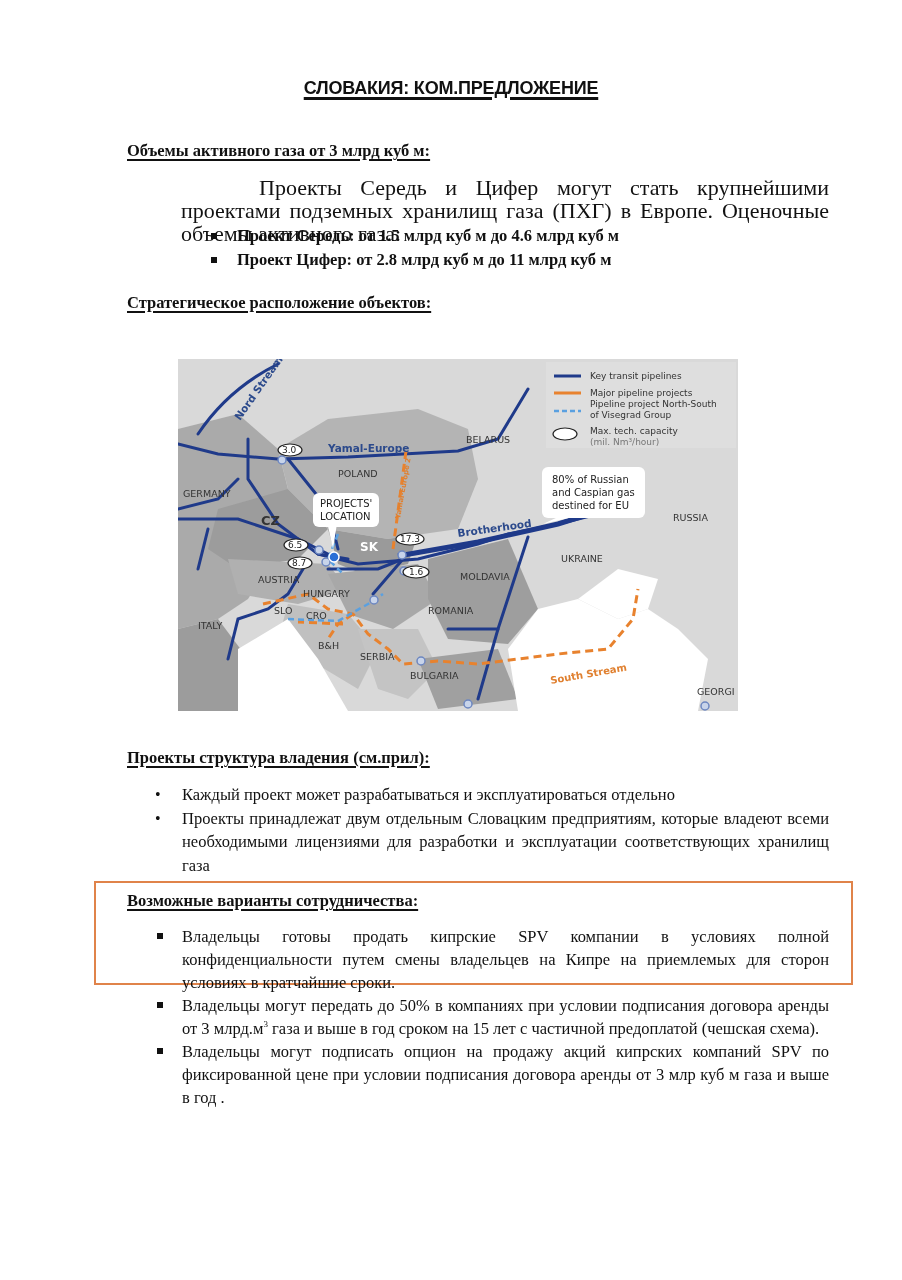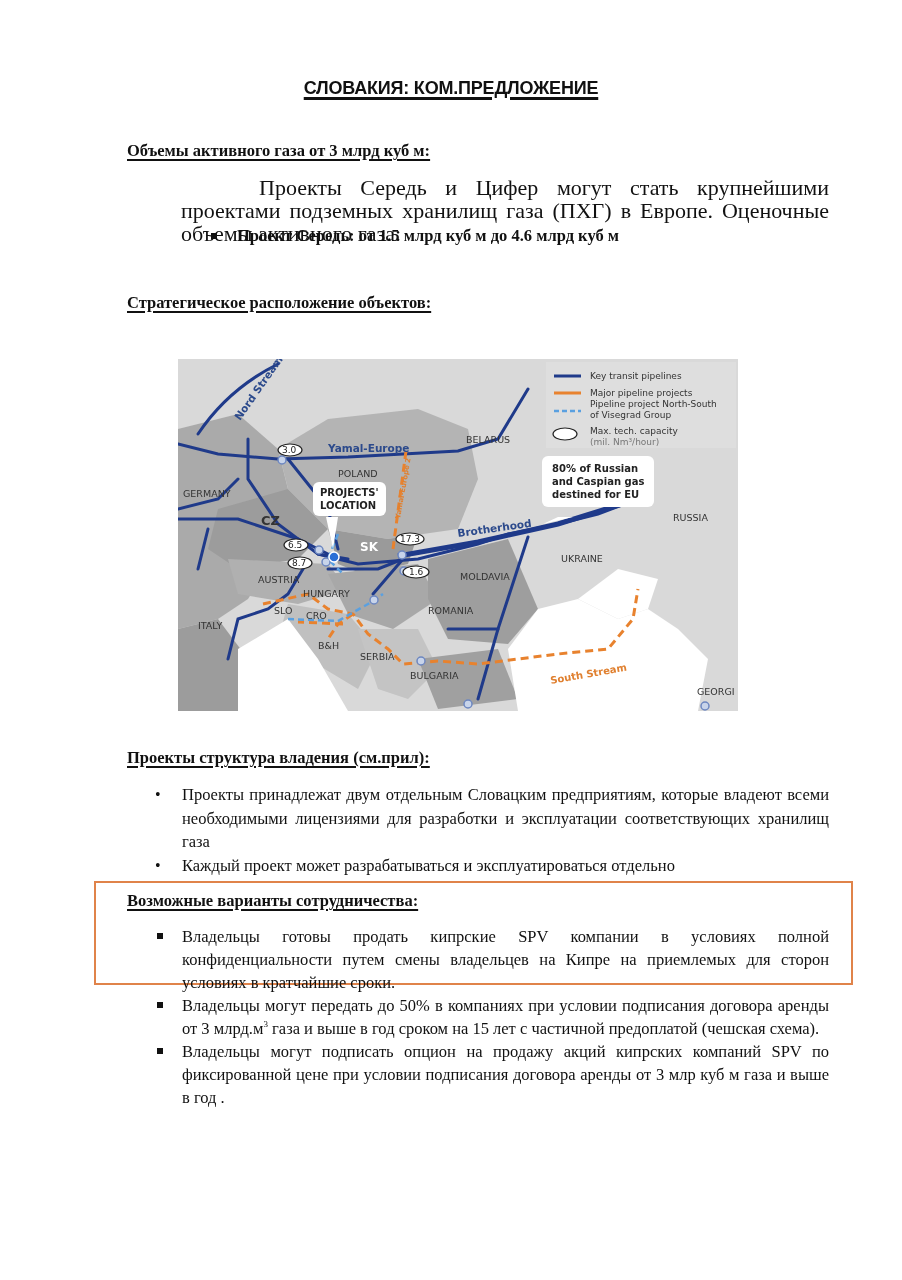--- a/index.html
+++ b/index.html
@@ -20,31 +20,32 @@
   ul.coop li::before { content:""; position:absolute; left:2px; top:8px; width:6px; height:6px; background:#111; }
   sup { font-size:9px; vertical-align:top; position:relative; top:-4px; }
   .orange-box { position:absolute; left:94px; top:881px; width:759px; height:104px; border:2px solid #e0834a; box-sizing:border-box; }
   .map { position:absolute; left:178px; top:359px; width:560px; height:352px; background:#d6d6d6; overflow:hidden; }
   .map svg { position:absolute; left:0; top:0; }
   .lbl { font-family:"DejaVu Sans", sans-serif; font-size:9.5px; fill:#333; }
   .plbl { font-family:"DejaVu Sans", sans-serif; font-size:10.5px; font-weight:bold; fill:#2c4a8c; }
   .olbl { font-family:"DejaVu Sans", sans-serif; font-size:10px; font-weight:bold; fill:#e08030; }
   .legtxt { font-family:"DejaVu Sans", sans-serif; font-size:9px; fill:#333; }
   .cap { font-family:"DejaVu Sans", sans-serif; font-size:9px; fill:#222; }
-  .callout { position:absolute; background:#fff; border-radius:6px; font-family:"DejaVu Sans", sans-serif; font-weight:bold; font-size:10px; line-height:13px; color:#222; padding:4px 7px; }
+  .callout { position:absolute; background:#fff; border-radius:6px; font-family:"DejaVu Sans", sans-serif; font-weight:normal; font-size:10px; line-height:13px; color:#222; padding:4px 7px;margin-top:11px; }
 </style>
 </head>
 <body>
 
 <div class="title">СЛОВАКИЯ: КОМ.ПРЕДЛОЖЕНИЕ</div>
 
 <div class="h" style="top:141px;">Объемы активного газа от 3 млрд куб м:</div>
 <div class="para indent" style="top:176px;">Проекты Середь и Цифер могут стать крупнейшими проектами подземных хранилищ газа (ПХГ) в Европе. Оценочные объемы активного газа:</div>
 <ul class="sq bold" style="left:209px; top:224px;">
   <li>Проект Середь: от 1.5 млрд куб м до 4.6 млрд куб м</li>
+  <li>Проект Цифер: от 2.8 млрд куб м до 11 млрд куб м</li>
 </ul>
 
 <div class="h" style="top:293px;">Стратегическое расположение объектов:</div>
 
 <div class="map">
   <svg width="560" height="352" viewBox="0 0 560 352" xmlns="http://www.w3.org/2000/svg">
 
     <rect x="0" y="0" width="560" height="352" fill="#d9d9d9"></rect>
     <path d="M0,70 L60,55 L100,90 L110,130 L95,200 L70,240 L40,260 L0,270 Z" fill="#aaaaaa"></path>
     <path d="M100,90 L150,60 L240,50 L290,70 L300,120 L280,170 L210,180 L150,170 L110,130 Z" fill="#b4b4b4"></path>
@@ -165,22 +166,22 @@
   </div>
   <div class="callout" style="left:364px; top:97px; padding:6px 10px;">
     <div>80% of Russian</div>
     <div>and Caspian gas</div>
     <div>destined for EU</div>
   </div>
 </div>
 
 <div class="h" style="top:748px;">Проекты структура владения (см.прил):</div>
 <ul class="dot" style="top:783px;">
+  <li>Каждый проект может разрабатываться и эксплуатироваться отдельно</li>
   <li>Проекты принадлежат двум отдельным Словацким предприятиям, которые владеют всеми необходимыми лицензиями для разработки и эксплуатации соответствующих хранилищ газа</li>
-  <li>Каждый проект может разрабатываться и эксплуатироваться отдельно</li>
 </ul>
 
 <div class="orange-box"></div>
 <div class="h" style="top:891px;">Возможные варианты сотрудничества:</div>
 <ul class="coop" style="top:925px;">
   <li> Владельцы готовы продать кипрские SPV компании в условиях полной конфиденциальности путем смены владельцев на Кипре на приемлемых для сторон условиях в кратчайшие сроки.</li>
   <li><span> Владельцы могут передать до 50% в компаниях при условии  подписания договора аренды от 3 млрд.м</span><sup>3</sup><span> газа и выше в год сроком на 15 лет с частичной предоплатой (чешская схема).</span></li>
   <li> Владельцы могут подписать опцион на продажу акций кипрских компаний SPV по фиксированной цене при условии подписания договора аренды от 3 млр куб м газа и выше в год .</li>
 </ul>
 

